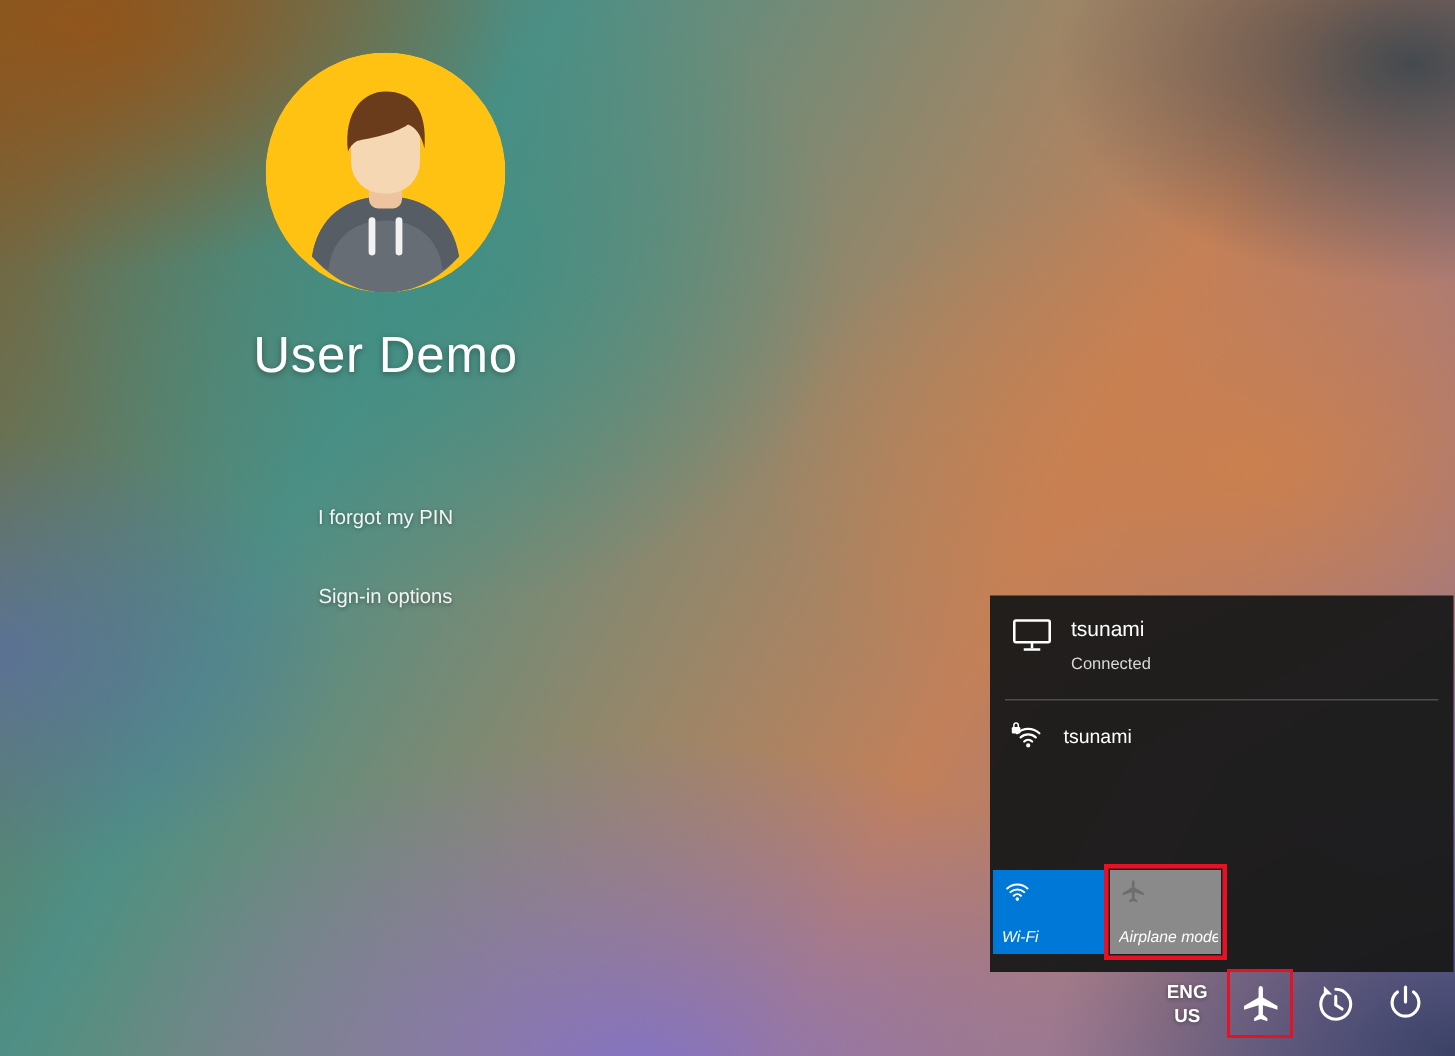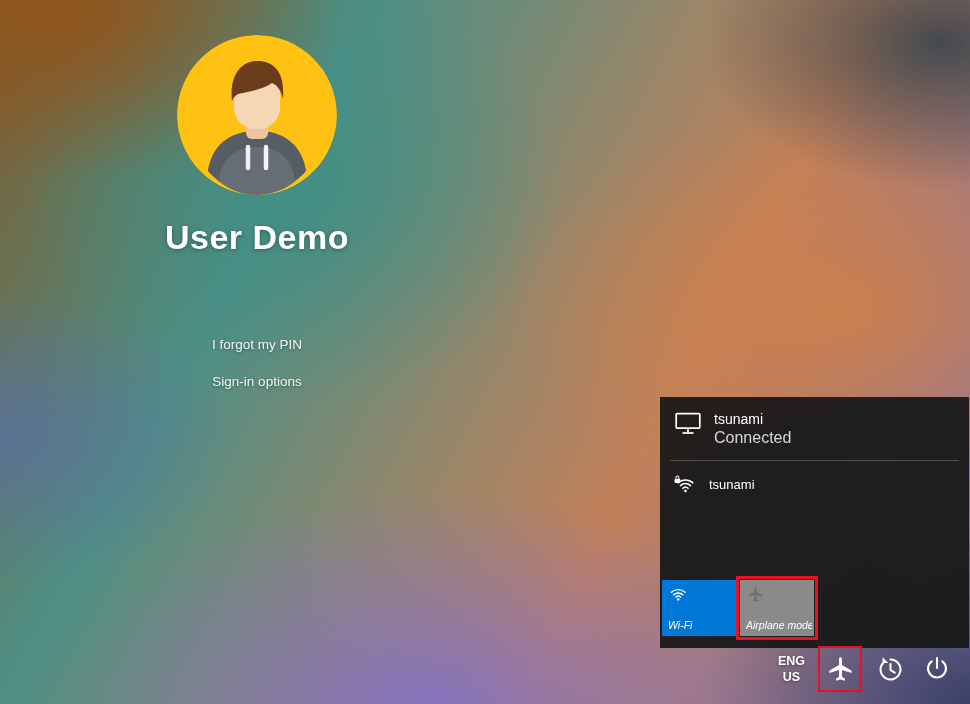--- a/index.html
+++ b/index.html
@@ -21,51 +21,51 @@
 
   
   .avatar {
     position:absolute; left:177px; top:35px; width:160px; height:160px;
     border-radius:50%; overflow:hidden;
   }
   .avatar svg { display:block; width:100%; height:100%; }
 
   .user-name {
     position:absolute; left:0; top:218px; width:514px;
-    text-align:center; color:#fff; font-size:34px; font-weight:700;
+    text-align:center; color:#fff; font-size:34px; font-weight:400;
     letter-spacing:0.5px; text-shadow:0 1px 4px rgba(0,0,0,0.35);
   }
 
   .pin-input {
     position:absolute; left:130px; top:288px; width:256px; height:29px;
     background:rgba(20,45,44,0.55);
     border:2px solid #c9ced1;
     color:#fff; font-size:14px; padding:0 9px; outline:none;
     font-family:"Liberation Sans", sans-serif;
   }
   .pin-input::placeholder { color:#a9b7b6; }
 
   .link-forgot, .link-signin {
     position:absolute; left:0; width:514px; text-align:center;
     color:#f2f4f4; font-size:13.5px; cursor:pointer;
     text-shadow:0 1px 3px rgba(0,0,0,0.35);
   }
   .link-forgot { top:337px; }
-  .link-signin { top:374px;text-align:center; }
+  .link-signin { top:390px;text-align:center; }
 
   
   .flyout {
     position:absolute; left:660px; top:397px; width:309px; height:251px;
     background:rgba(26,26,26,0.96); color:#fff; overflow:hidden;
   }
   .eth-row { display:flex; align-items:flex-start; gap:13px; padding:13px 16px 9px 15px; }
   .eth-icon { color:#fff; margin-top:2px; }
   .eth-icon svg { width:26px; height:23px; display:block; }
   .eth-name { font-size:14px; line-height:18px; color:#ffffff; }
-  .eth-status { font-size:16px; line-height:17px; color:#d8d8d8; margin-top:1px; }
+  .eth-status { font-size:11px; line-height:17px; color:#d8d8d8; margin-top:7px; }
 
   .divider { height:1px; background:#4d4d4d; margin:5px 10px 0 10px; }
 
   .wifi-row { display:flex; align-items:center; gap:13px; height:46px; padding:0 16px 0 14px; cursor:pointer; }
   .wifi-glyph { color:#fff; }
   .wifi-glyph svg { width:22px; height:19px; display:block; }
   .wifi-name { font-size:13px; color:#ffffff; }
 
   .tiles { position:absolute; left:2px; bottom:12px; display:flex; gap:4px; z-index:3;font-style:italic; }
   .tile {

